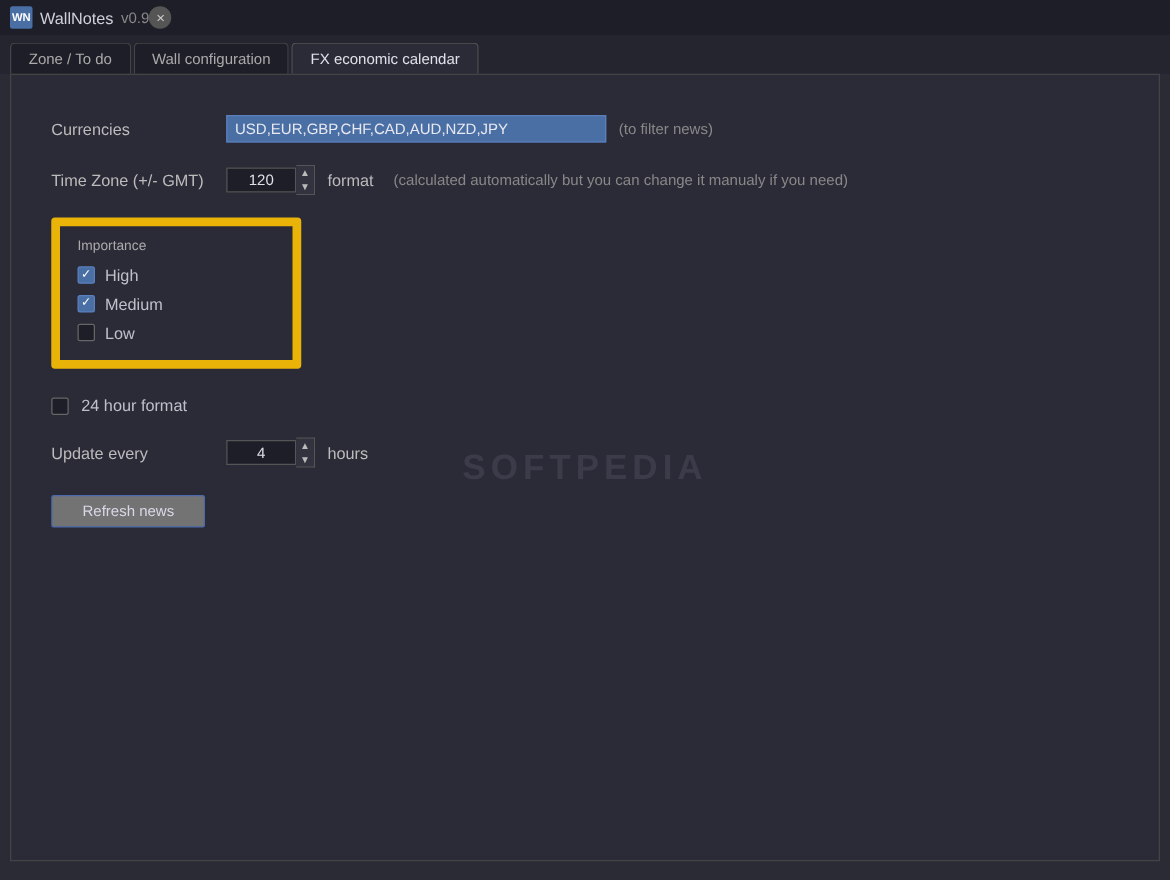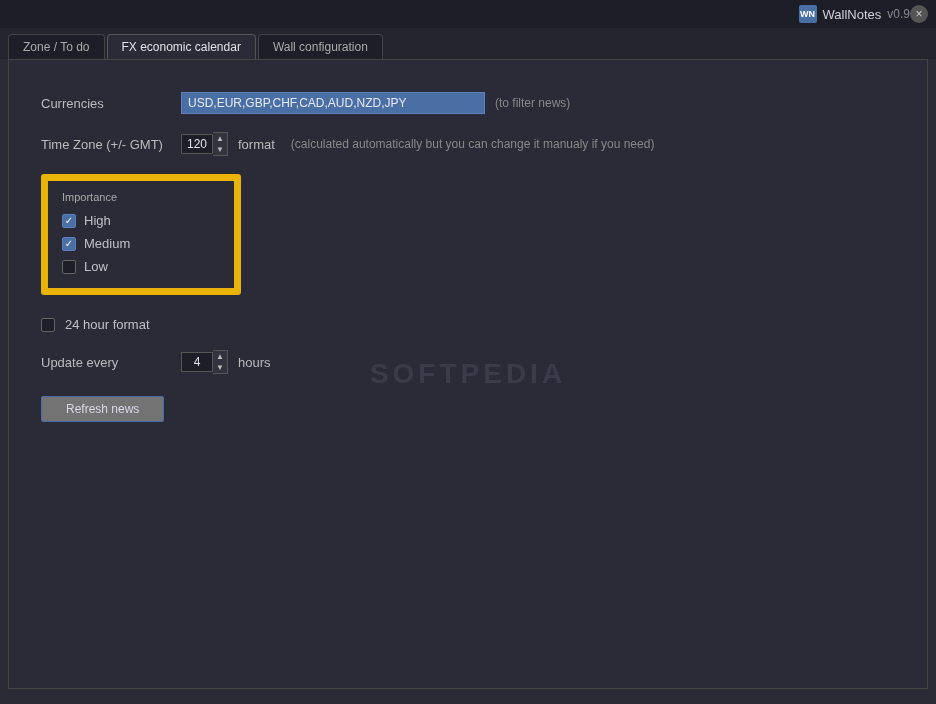--- a/index.html
+++ b/index.html
@@ -16,21 +16,21 @@
       background: #2b2b35;
       color: #c8c8d0;
       overflow: hidden;
     }
 
     .titlebar {
       background: #1e1e28;
       height: 28px;
       display: flex;
       align-items: center;
-      justify-content: flex-end;
+      justify-content: flex-start;
       padding: 0 8px;
       user-select: none;
     }
 
     .titlebar-left {
       display: flex;
       align-items: center;
       gap: 6px;
     }
 
@@ -134,21 +134,21 @@
     .spinner-wrapper {
       display: flex;
       align-items: center;
       gap: 0;
     }
 
     .spinner-input {
       background: #1e1e28;
       border: 1px solid #555;
       color: #e0e0e8;
-      width: 32px;
+      width: 56px;
       padding: 2px 4px;
       text-align: center;
       font-size: 12px;
       outline: none;
     }
 
     .spinner-btns {
       display: flex;
       flex-direction: column;
       border: 1px solid #555;
@@ -186,21 +186,20 @@
     }
 
     .importance-legend {
       font-size: 11px;
       color: #aaa;
       margin-bottom: 10px;
     }
 
     .checkbox-row {
       display: flex;
-      align-items: center;
       gap: 8px;
       margin-bottom: 8px;
     }
 
     .checkbox-row:last-child {
       margin-bottom: 0;
     }
 
     .custom-checkbox {
       width: 14px;
@@ -262,22 +261,22 @@
   <div class="titlebar-left">
     <div class="app-logo">WN</div>
     <span class="app-title">WallNotes</span>
     <span class="app-version">v0.9</span>
   </div>
   <button class="close-btn">×</button>
 </div>
 
 <div class="tabs-bar">
   <div class="tab">Zone / To do</div>
+  <div class="tab">Wall configuration</div>
   <div class="tab active">FX economic calendar</div>
-  <div class="tab">Wall configuration</div>
 </div>
 
 <div class="content-area" style="position:relative;">
 
   
   <div class="watermark">SOFTPEDIA</div>
 
   
   <div class="form-row">
     <span class="form-label">Currencies</span>

